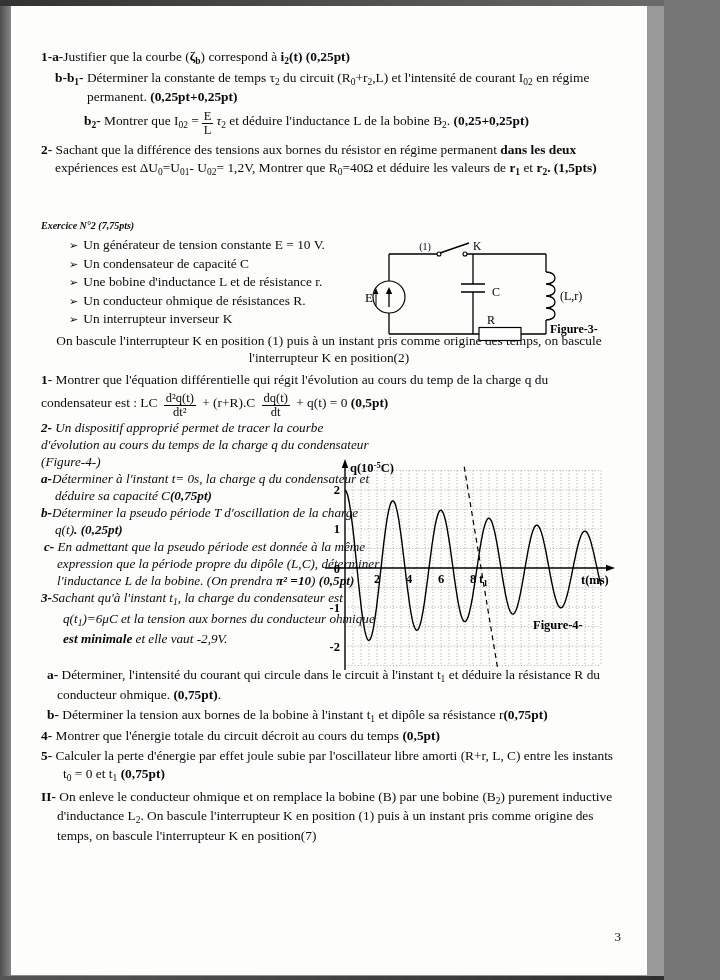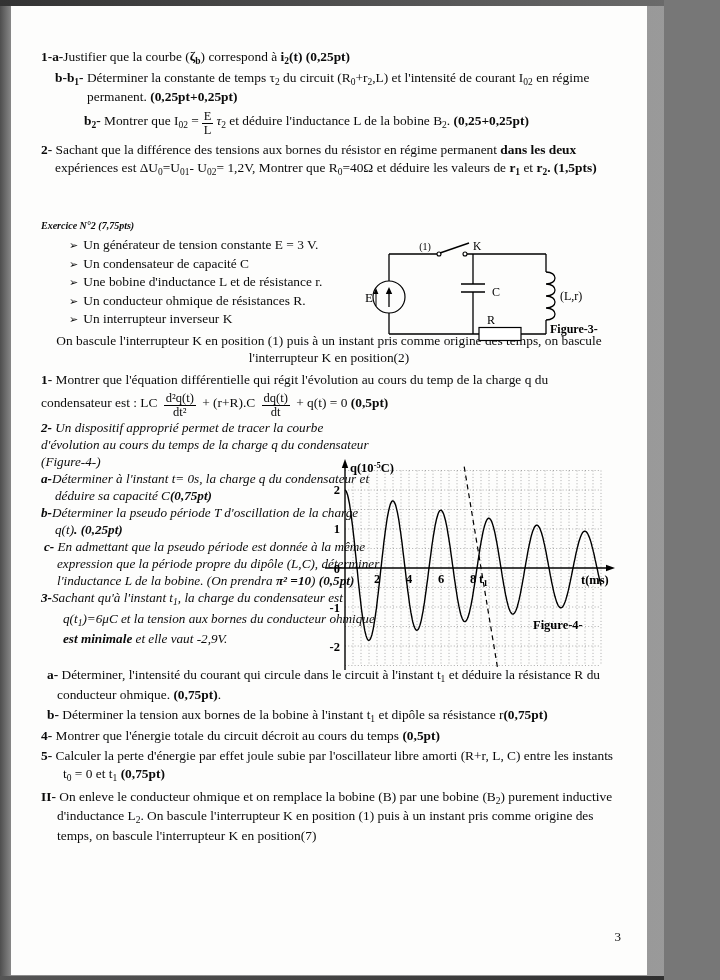--- a/index.html
+++ b/index.html
@@ -58,21 +58,21 @@
   <div class="paper">
 
     <p><span class="b">1-a-</span><span>Justifier que la courbe (</span><span class="b">ζ</span><span class="b sb">b</span><span>) correspond à </span><span class="b">i</span><span class="b sb">2</span><span class="b">(t) </span><span class="b">(0,25pt)</span></p>
     <p class="p2"><span class="b">b-b</span><span class="b sb">1</span><span class="b">- </span><span>Déterminer la constante de temps τ</span><span class="sb">2</span><span> du circuit (R</span><span class="sb">0</span><span>+r</span><span class="sb">2</span><span>,L) et l'intensité de courant I</span><span class="sb">02</span><span> en régime permanent. </span><span class="b">(0,25pt+0,25pt)</span></p>
     <p class="p3"><span class="b">b</span><span class="b sb">2</span><span class="b">- </span><span>Montrer que I</span><span class="sb">02</span><span> =</span><span class="frac"><span class="fnum">E</span><span class="fden">L</span></span><span class="i">τ</span><span class="sb">2</span><span> et déduire l'inductance  L de la bobine B</span><span class="sb">2</span><span>. </span><span class="b">(0,25+0,25pt)</span></p>
     <p class="p4"><span class="b">2-</span><span> Sachant que la différence des tensions aux bornes du résistor en régime permanent </span><span class="b">dans les deux</span><span> expériences est ΔU</span><span class="sb">0</span><span>=U</span><span class="sb">01</span><span>- U</span><span class="sb">02</span><span>= 1,2V, Montrer que R</span><span class="sb">0</span><span>=40Ω et déduire les valeurs de </span><span class="b">r</span><span class="b sb">1</span><span> et </span><span class="b">r</span><span class="b sb">2</span><span class="b">. </span><span class="b">(1,5pts)</span></p>
 
     <p class="ex-title">Exercice N°2  (7,75pts)</p>
 
     <div class="bullets">
-      <div class="bullet-row"><span class="arrow-ic">➢</span><span>Un générateur de tension constante E = 3 V.</span></div>
+      <div class="bullet-row"><span class="arrow-ic">➢</span><span>Un générateur de tension constante E = 10 V.</span></div>
       <div class="bullet-row"><span class="arrow-ic">➢</span><span>Un condensateur de capacité C</span></div>
       <div class="bullet-row"><span class="arrow-ic">➢</span><span>Une bobine d'inductance L et de résistance r.</span></div>
       <div class="bullet-row"><span class="arrow-ic">➢</span><span>Un conducteur ohmique de résistances R.</span></div>
       <div class="bullet-row"><span class="arrow-ic">➢</span><span>Un interrupteur inverseur K</span></div>
     </div>
 
     <p class="switch-para">On bascule l'interrupteur K en position (1) puis à un instant pris comme origine des temps,  on bascule l'interrupteur K en position(2)</p>
 
     <p class="q1l1"><span class="b">1-</span><span> Montrer que l'équation différentielle qui régit l'évolution au cours du temp de la charge q du</span></p>
     <p class="q1l2"><span>condensateur est :     LC </span><span class="frac"><span class="fnum">d²q(t)</span><span class="fden">dt²</span></span><span> + (r+R).C </span><span class="frac"><span class="fnum">dq(t)</span><span class="fden">dt</span></span><span> + q(t) = 0  </span><span class="b">(0,5pt)</span></p>

